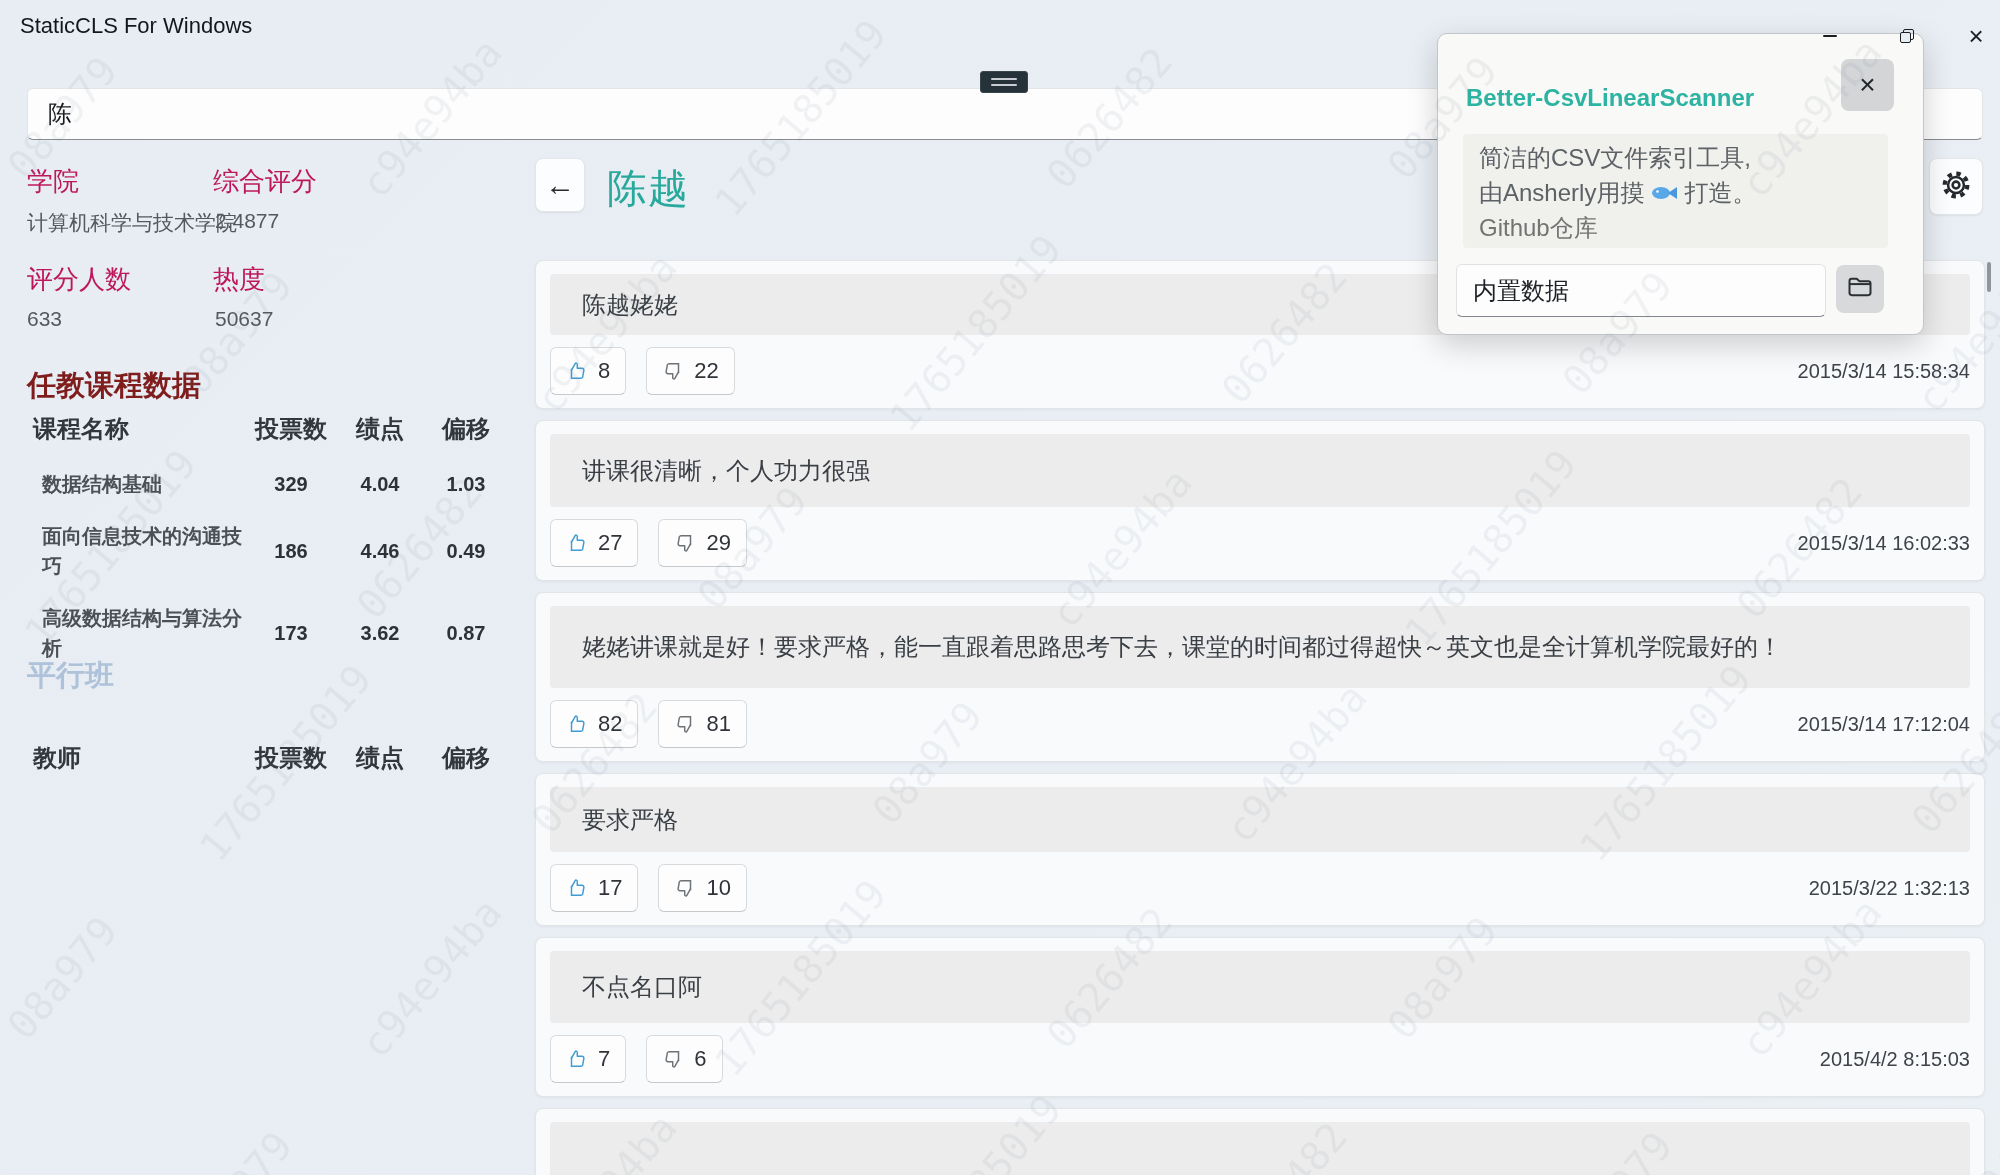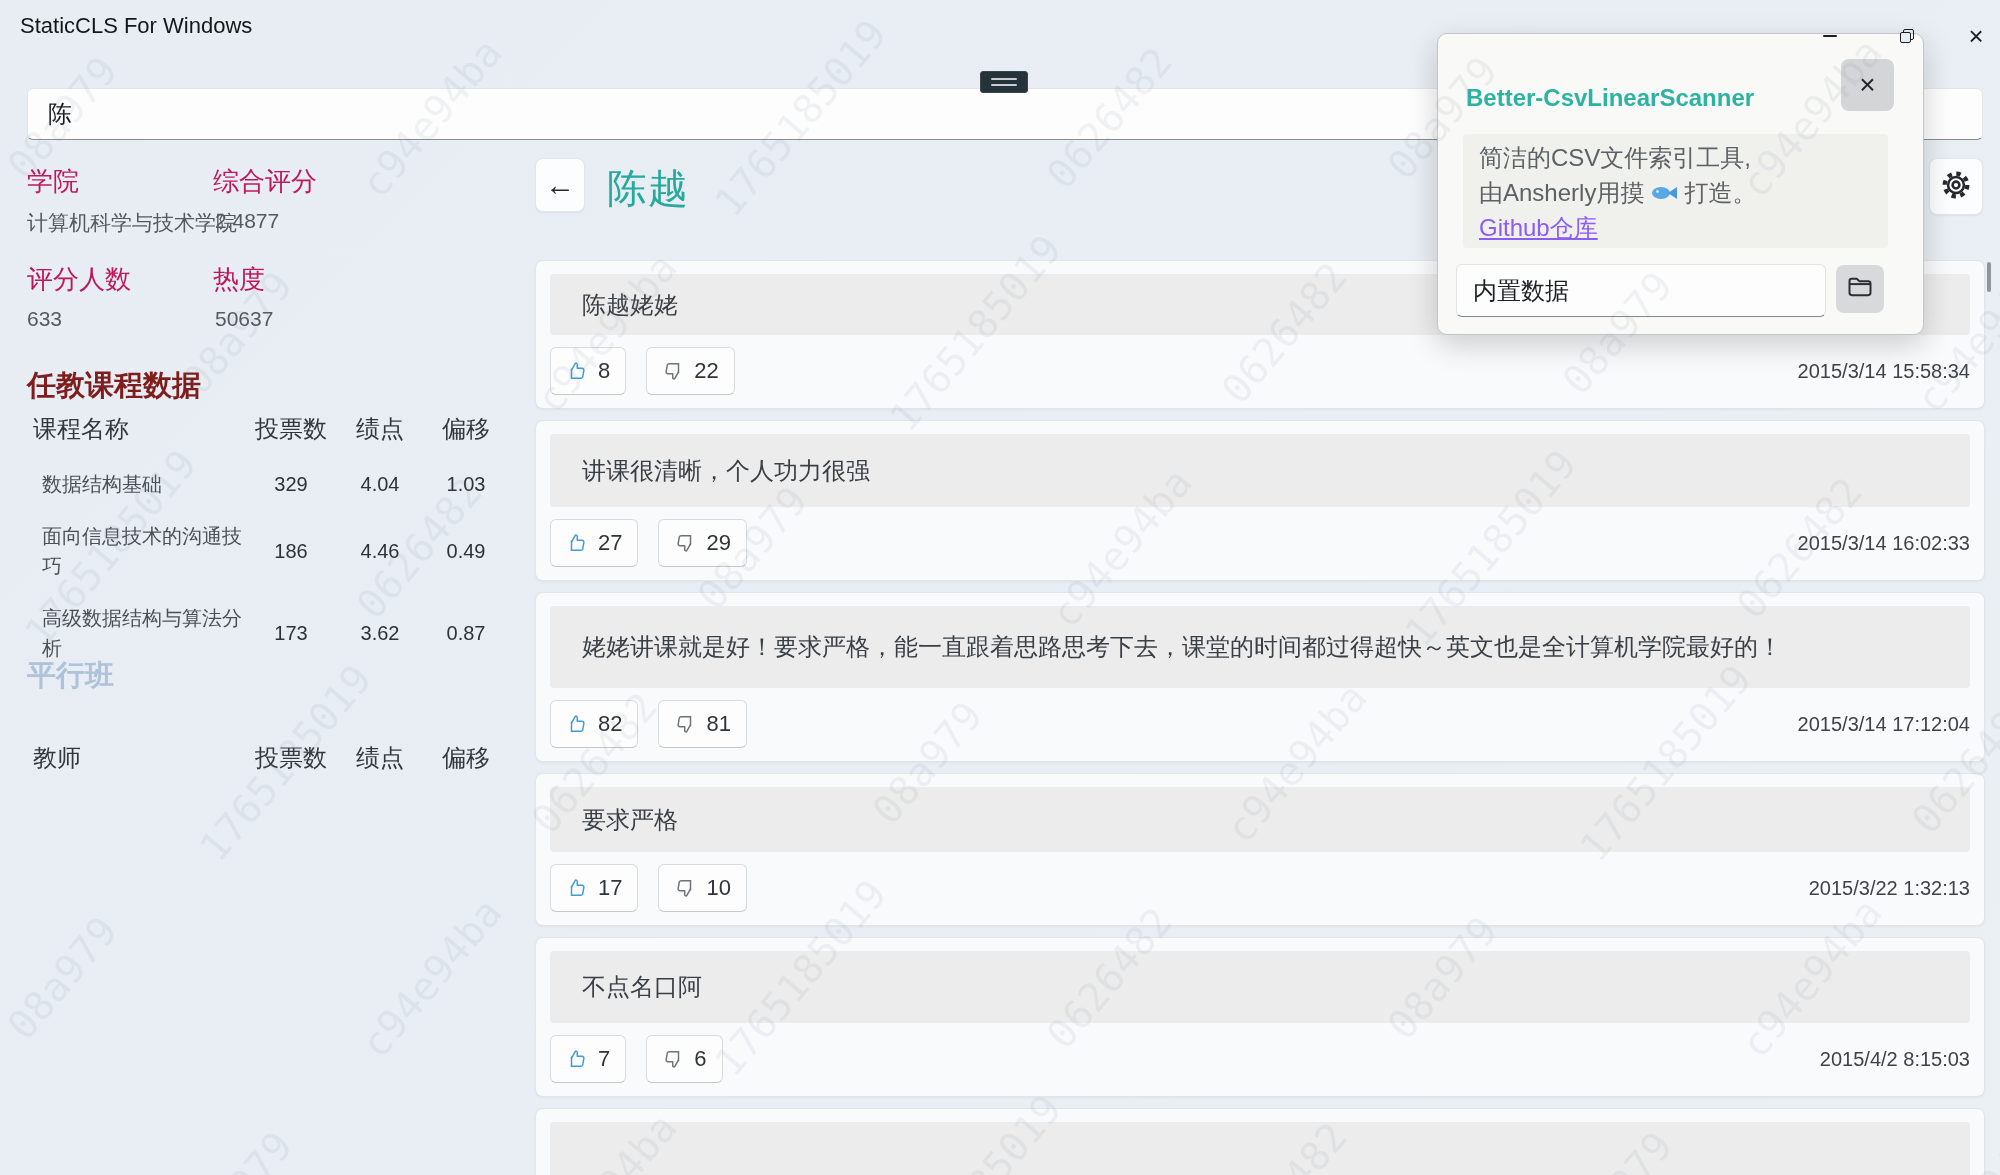--- a/index.html
+++ b/index.html
@@ -32,21 +32,21 @@
     background:#26323a;border:1px solid #39454d;border-radius:3px;
     display:flex;flex-direction:column;align-items:center;justify-content:center;gap:4px;z-index:5;
   }
   .drag-badge i{display:block;width:26px;height:2px;background:#c7cdd2;border-radius:1px;}
 
   
   .stat-label{font-size:26px;color:#be185d;}
   .stat-value{font-size:21px;color:#55595f;}
   .section-title{font-size:29px;font-weight:600;}
   .ctable{position:absolute;left:33px;width:486px;}
-  .trow{display:grid;grid-template-columns:212px 92px 86px 86px;align-items:center;margin-bottom:22px;}
+  .trow{display:grid;grid-template-columns:212px 92px 86px 86px;align-items:center;margin-bottom:22px;font-weight:bold;}
   .thead > div{font-size:24px;color:#33373c;}
   .thead{margin-bottom:24px;}
   .tname{font-size:20px;color:#4b5056;line-height:30px;padding-left:9px;}
   .tnum{font-size:20px;color:#2e3237;text-align:center;}
   .thead .tname{padding-left:0;}
 
   
   .back-btn{
     left:535px;top:158px;width:50px;height:54px;background:#fcfdfe;border:1px solid #e3e6e9;
     border-radius:8px;box-shadow:0 1px 2px rgba(0,0,0,.06);display:flex;align-items:center;justify-content:center;
@@ -86,21 +86,21 @@
   .popup-title{left:28px;top:50px;font-size:24px;font-weight:700;color:#2cb3a2;}
   .popup-close{
     left:403px;top:25px;width:53px;height:52px;background:#d3d5d7;border-radius:8px;
     display:flex;align-items:center;justify-content:center;font-size:28px;color:#23272b;cursor:pointer;
   }
   .popup-desc{
     left:25px;top:100px;width:425px;height:114px;box-sizing:border-box;background:#f0f0ed;border-radius:4px;
     padding:6px 16px 0 16px;font-size:24px;line-height:35px;color:#5c6166;
   }
   .popup-desc .dline{display:flex;align-items:center;gap:6px;}
-  .popup-link{color:#8b5cf6;text-decoration:underline;cursor:pointer;}
+  .popup-link{color:#737373;cursor:pointer;}
   .popup-input{
     position:absolute;left:18px;top:230px;width:370px;height:53px;box-sizing:border-box;
     background:#fdfdfe;border:1px solid #e0e3e6;border-bottom-color:#82878c;border-radius:6px;
     padding:0 16px;font-size:24px;color:#1d2125;outline:none;
     font-family:"Liberation Sans","DejaVu Sans",sans-serif;
   }
   .folder-btn{left:398px;top:231px;width:48px;height:48px;background:#d7d9da;border-radius:8px;display:flex;align-items:center;justify-content:center;cursor:pointer;}
 
   
   .wm-layer{position:absolute;inset:0;z-index:90;pointer-events:none;overflow:hidden;}

